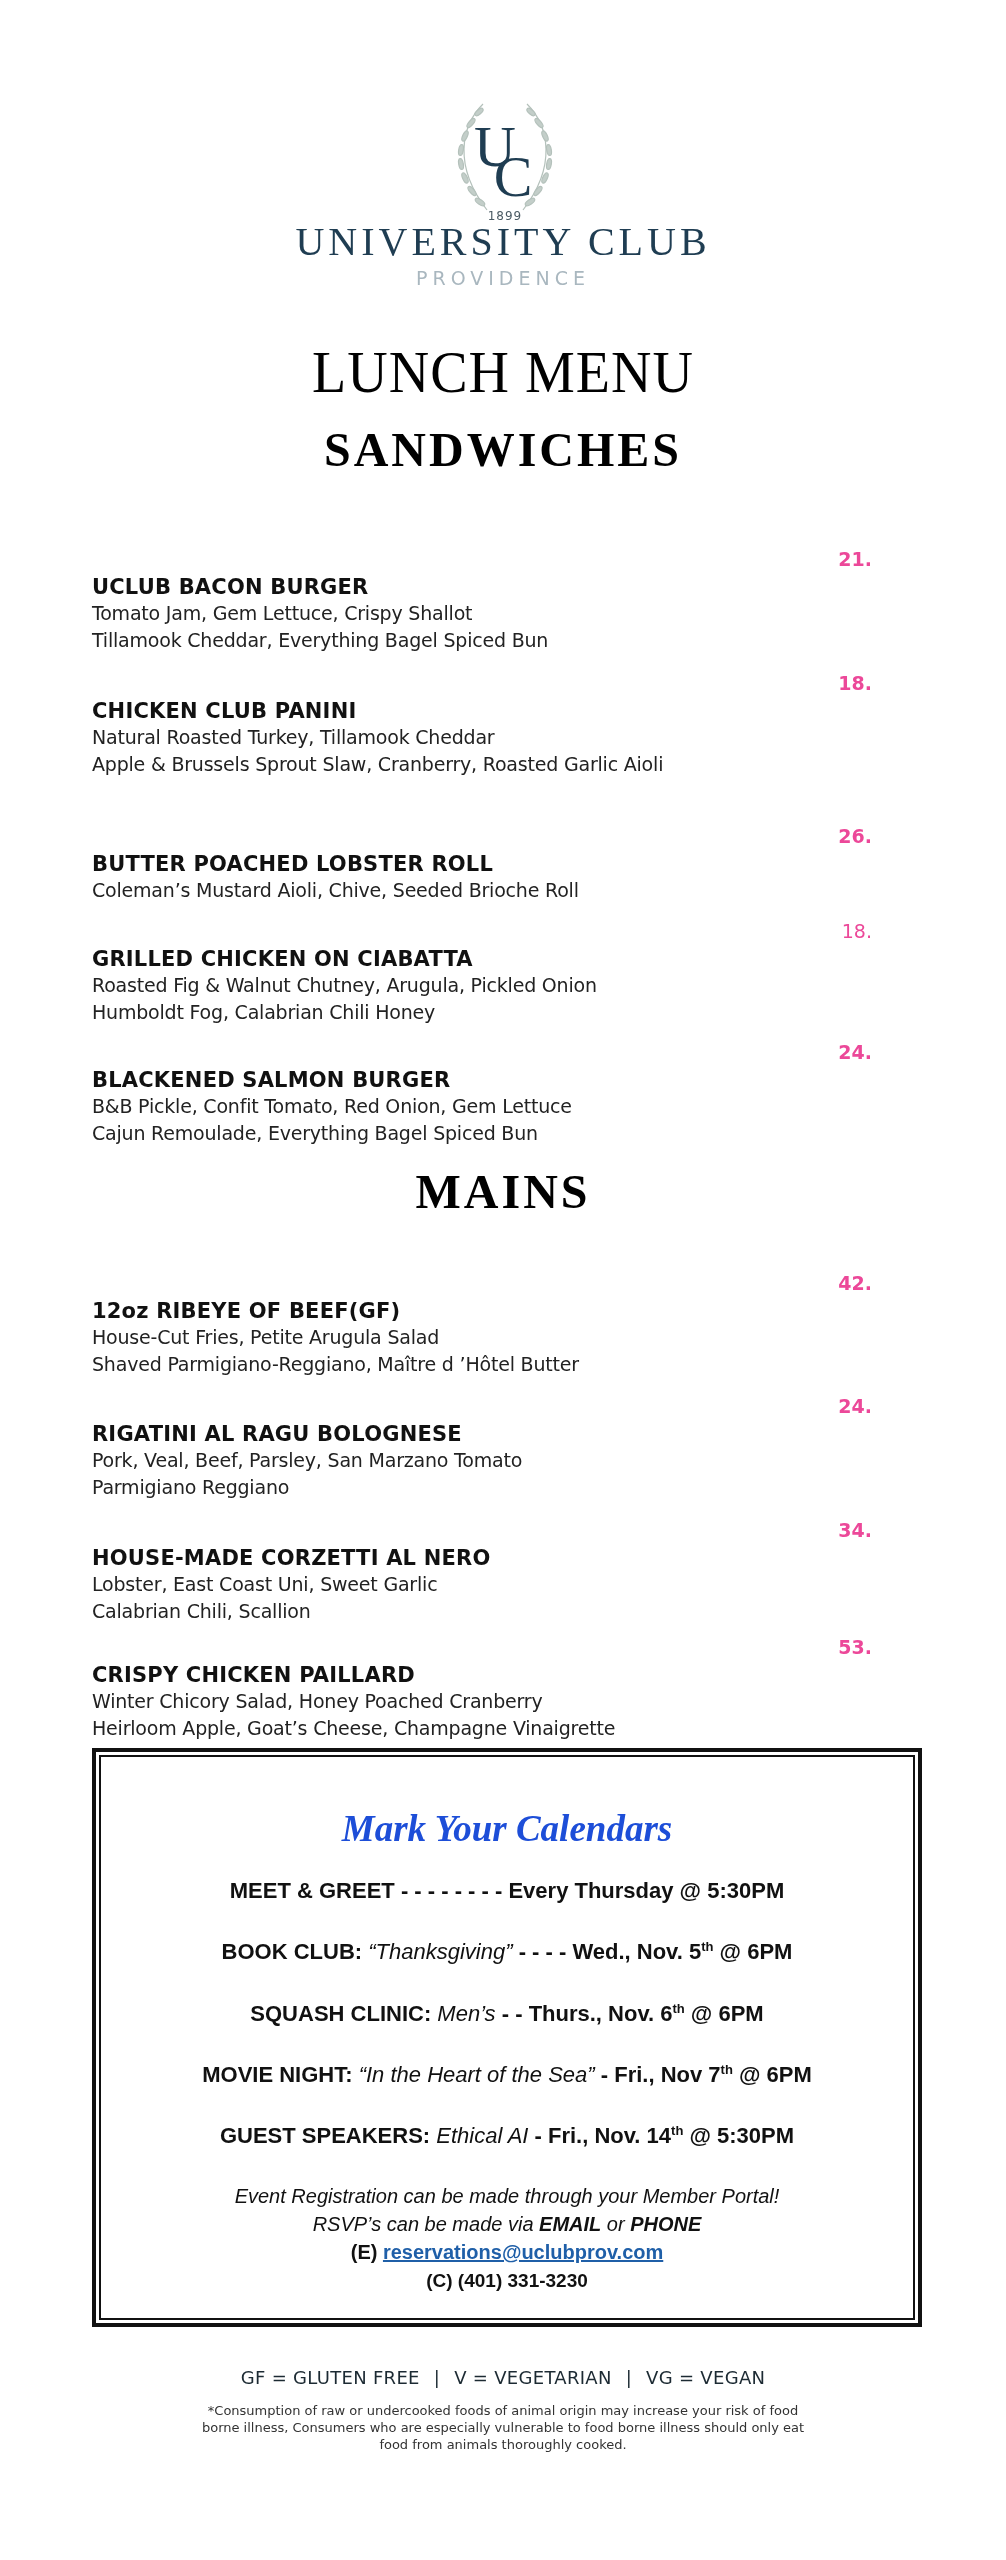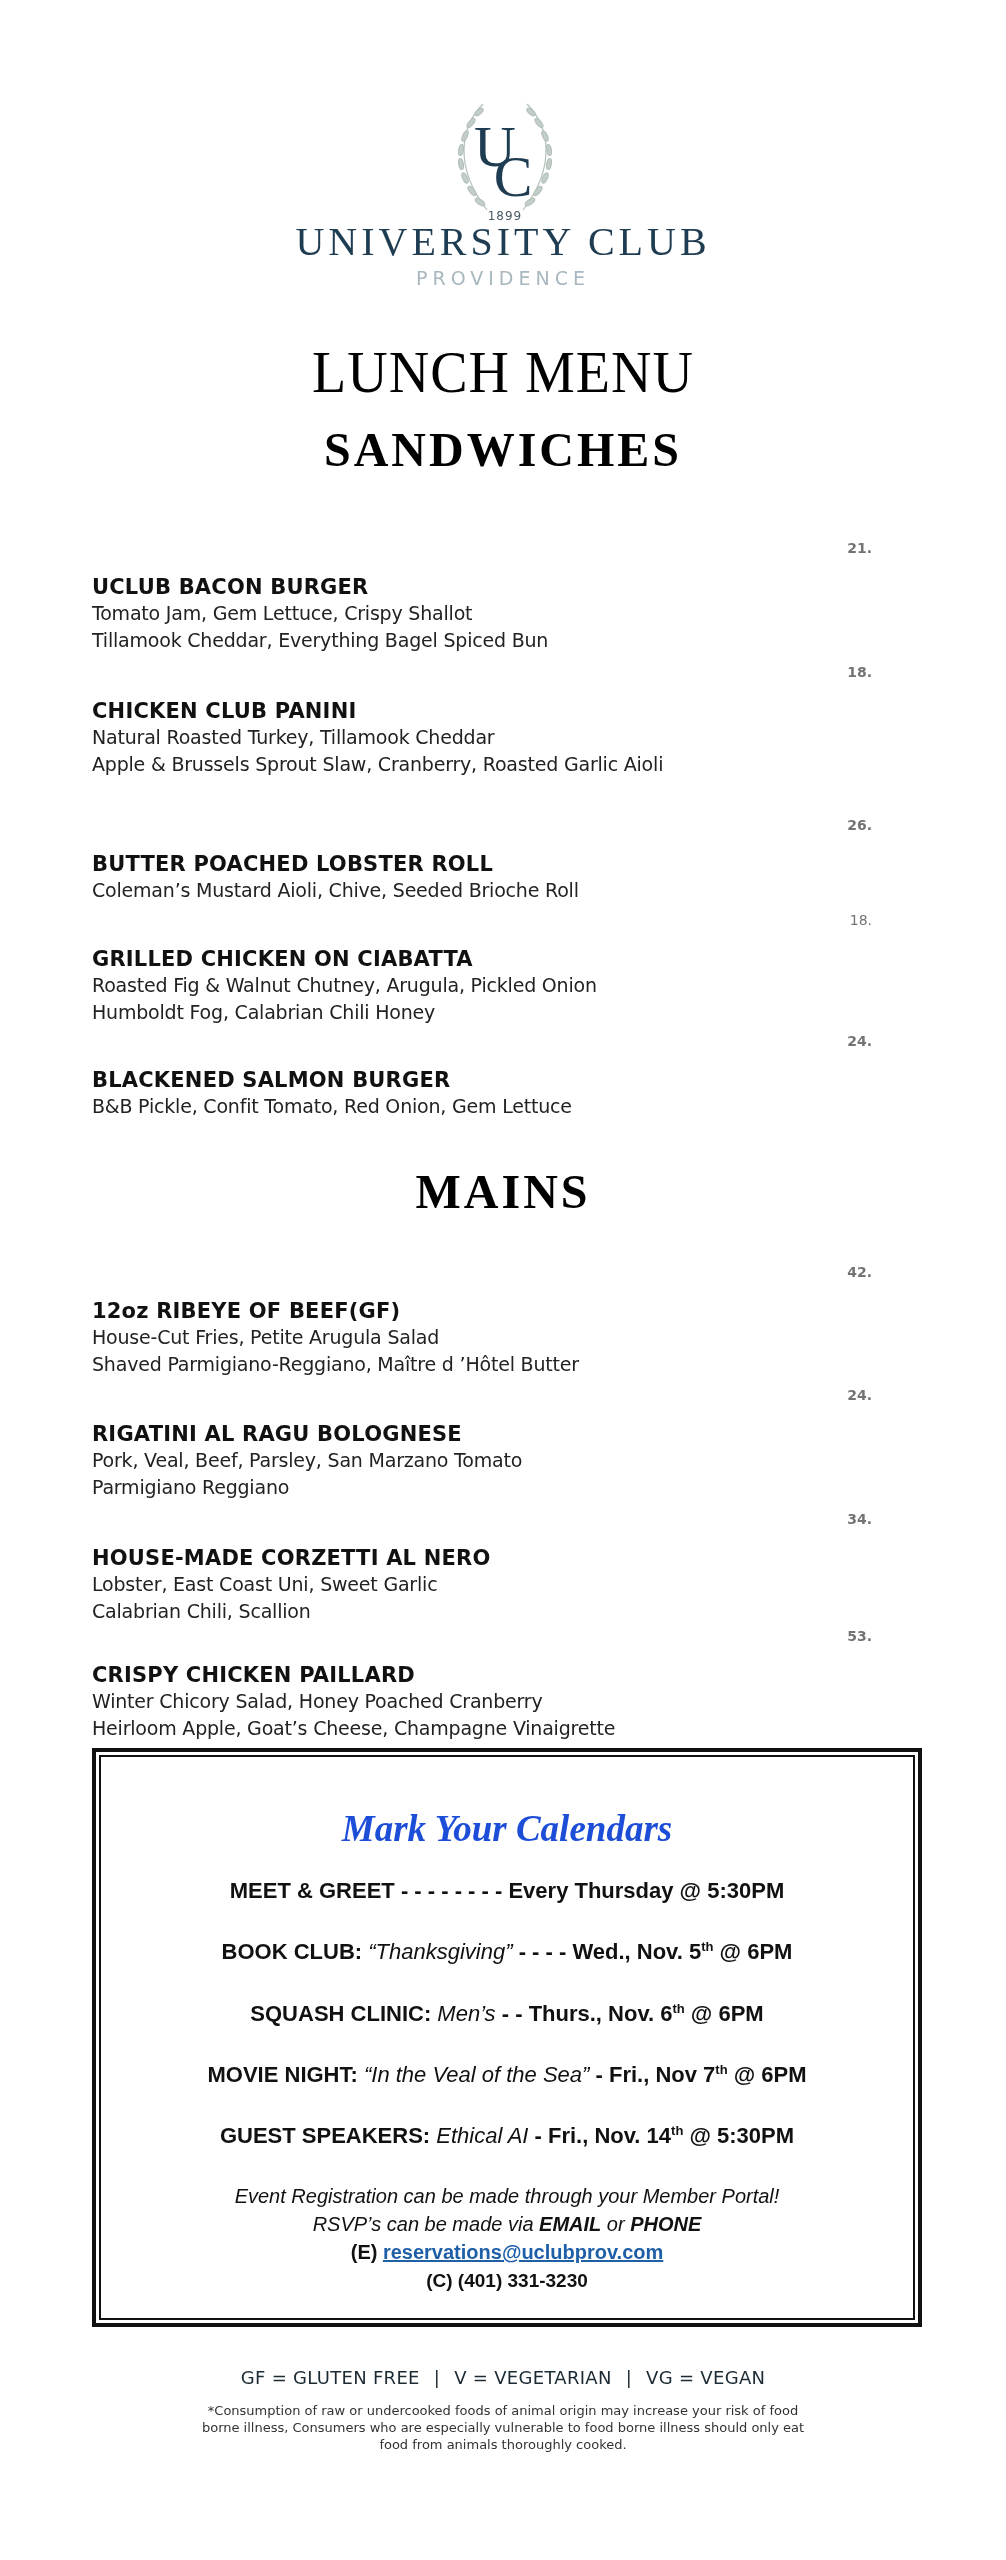--- a/index.html
+++ b/index.html
@@ -13,21 +13,21 @@
   #logo-city { top: 267px; font-family: "DejaVu Sans", sans-serif; font-size: 19px; letter-spacing: 5px; color: #a9b7bf; line-height: 22px; }
 
   .serif-head { font-family: "Liberation Serif", serif; color: #000; font-weight: normal; }
   #page-title { top: 340px; font-size: 56px; line-height: 64px; letter-spacing: 1px; transform: scaleY(1.05); }
   .section-title { font-size: 48px; line-height: 52px; letter-spacing: 3px; font-weight: bold; }
   #sec-sandwiches { top: 424px; }
   #sec-mains { top: 1166px; }
 
   .item { position: absolute; left: 92px; width: 780px; }
   .item-name { font-family: "DejaVu Sans", sans-serif; font-weight: bold; font-size: 21px; line-height: 26px; color: #111; letter-spacing: 0.2px; margin-top: 40px; }
-  .item-price { position: absolute; right: 0; top: 1px; font-family: "DejaVu Sans", sans-serif; font-weight: bold; font-size: 14px; line-height: 26px; color: #737373; }
+  .item-price { position: absolute; right: 0; top: 12px; font-family: "DejaVu Sans", sans-serif; font-weight: bold; font-size: 19px; line-height: 26px; color: #ec4899; }
   .item-price.light { font-weight: normal; }
   .item-desc { font-family: "DejaVu Sans", sans-serif; font-size: 19px; line-height: 27px; color: #222; font-weight: normal; letter-spacing: -0.2px; }
 
   
   #calendar-box { left: 92px; top: 1748px; width: 822px; height: 571px; border: 4px solid #111; box-sizing: content-box; }
   #calendar-box::before { content: ""; position: absolute; left: 3px; top: 3px; right: 3px; bottom: 3px; border: 2px solid #111; }
   .cal-inner { position: absolute; left: 0; top: 0; width: 100%; height: 100%; }
   #cal-title { position: absolute; left: 0; right: 0; top: 56px; text-align: center; font-family: "Liberation Serif", serif; font-style: italic; font-weight: bold; font-size: 37px; line-height: 42px; color: #1d4ed8; }
   .cal-row { position: absolute; left: 0; right: 0; text-align: center; font-family: "Liberation Sans", sans-serif; font-size: 22px; line-height: 28px; color: #111; }
   .cal-row b { font-weight: bold; }
@@ -97,20 +97,21 @@
 <div class="item" style="top:906px">
   <div class="item-name">GRILLED CHICKEN ON CIABATTA</div>
   <div class="item-price light">18.</div>
   <div class="item-desc">Roasted Fig &amp; Walnut Chutney, Arugula, Pickled Onion</div>
   <div class="item-desc">Humboldt Fog, Calabrian Chili Honey</div>
 </div>
 <div class="item" style="top:1027px">
   <div class="item-name">BLACKENED SALMON BURGER</div>
   <div class="item-price">24.</div>
   <div class="item-desc">B&amp;B Pickle, Confit Tomato, Red Onion, Gem Lettuce</div>
+  <div class="item-desc">Cajun Remoulade, Everything Bagel Spiced Bun</div>
 </div>
 
 <div class="abs center serif-head section-title" id="sec-mains">MAINS</div>
 
 <div class="item" style="top:1258px">
   <div class="item-name">12oz RIBEYE OF BEEF(GF)</div>
   <div class="item-price">42.</div>
   <div class="item-desc">House-Cut Fries, Petite Arugula Salad</div>
   <div class="item-desc">Shaved Parmigiano-Reggiano, Maître d ’Hôtel Butter</div>
 </div>
@@ -140,21 +141,21 @@
     <div class="cal-row" style="top:125px">
       <b>MEET &amp; GREET</b><b> - - - - - - - - </b><b>Every Thursday @ 5:30PM</b>
     </div>
     <div class="cal-row" style="top:186px">
       <b>BOOK CLUB:</b><i> “Thanksgiving”</i><b> - - - - </b><b>Wed., Nov. 5</b><sup><b>th</b></sup><b> @ 6PM</b>
     </div>
     <div class="cal-row" style="top:248px">
       <b>SQUASH CLINIC:</b><i> Men’s</i><b> - - </b><b>Thurs., Nov. 6</b><sup><b>th</b></sup><b> @ 6PM</b>
     </div>
     <div class="cal-row" style="top:309px">
-      <b>MOVIE NIGHT:</b><i> “In the Veal of the Sea”</i><b> - </b><b>Fri., Nov 7</b><sup><b>th</b></sup><b> @ 6PM</b>
+      <b>MOVIE NIGHT:</b><i> “In the Heart of the Sea”</i><b> - </b><b>Fri., Nov 7</b><sup><b>th</b></sup><b> @ 6PM</b>
     </div>
     <div class="cal-row" style="top:370px">
       <b>GUEST SPEAKERS:</b><i> Ethical AI</i><b> - </b><b>Fri., Nov. 14</b><sup><b>th</b></sup><b> @ 5:30PM</b>
     </div>
 
     <div class="cal-note" style="top:430px"><i>Event Registration can be made through your Member Portal!</i></div>
     <div class="cal-note" style="top:458px"><i>RSVP’s can be made via </i><b><i>EMAIL</i></b><i> or </i><b><i>PHONE</i></b></div>
     <div class="cal-note" style="top:486px"><b>(E) </b><a class="cal-link">reservations@uclubprov.com</a></div>
     <div class="cal-note" style="top:515px; font-size:19px; font-weight:bold;">(C) (401) 331-3230</div>
   </div>

